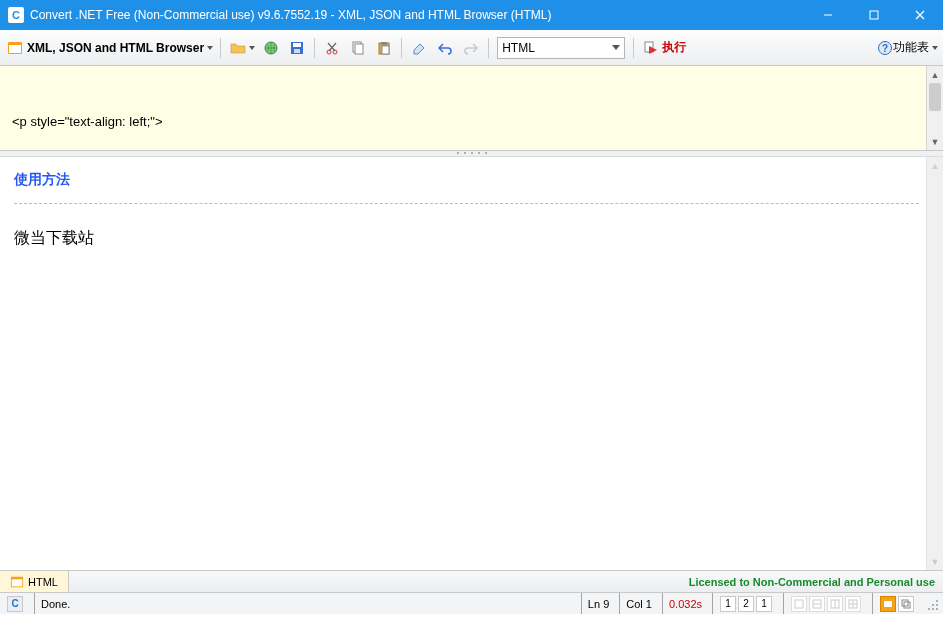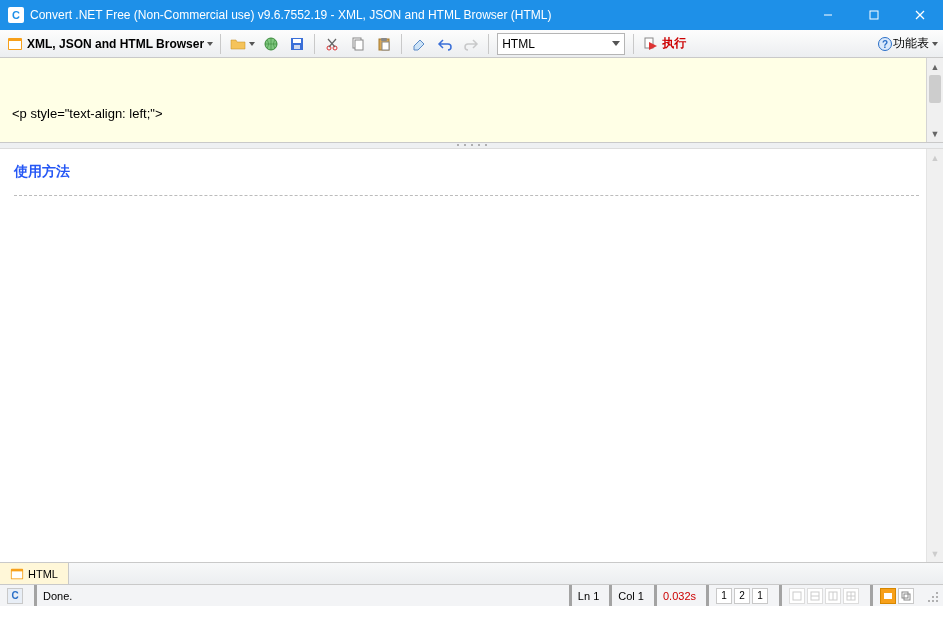--- a/index.html
+++ b/index.html
@@ -6,21 +6,21 @@
 html, body { width: 943px; height: 620px; overflow: hidden; background: #fff; }
 
 
 .titlebar { height: 30px; background: #1e90e8; color: #fff; display: flex; align-items: center; font-size: 12px; }
 .titlebar .app-icon { width: 16px; height: 16px; margin: 0 6px 0 8px; background: #fff; border-radius: 2px; display: flex; align-items: center; justify-content: center; color: #1e90e8; font-weight: bold; font-size: 11px; }
 .titlebar .title-text { flex: 1; }
 .titlebar .win-btn { width: 46px; height: 30px; display: flex; align-items: center; justify-content: center; color: #fff; cursor: default; }
 .titlebar svg { display: block; }
 
 
-.toolbar { height: 28px; background: linear-gradient(#fdfdfd,#eceef0); border-bottom: 1px solid #c9c9c9; display: flex; align-items: center; font-size: 12px; padding: 0 2px; }
+.toolbar { height: 36px; background: linear-gradient(#fdfdfd,#eceef0); border-bottom: 1px solid #c9c9c9; display: flex; align-items: center; font-size: 12px; padding: 0 2px; }
 .tb-btn { height: 24px; display: flex; align-items: center; padding: 0 4px; margin: 0 0px; border: 1px solid transparent; border-radius: 2px; cursor: default; }
 .tb-sep { width: 1px; height: 20px; background: #c9c9c9; margin: 0 4px; }
 .tb-icon { width: 16px; height: 16px; display: flex; align-items: center; justify-content: center; }
 .tb-drop { padding-right: 2px; }
 .tb-drop::after { content: ""; display: inline-block; margin-left: 3px; border-left: 3px solid transparent; border-right: 3px solid transparent; border-top: 4px solid #555; }
 .mode-select { height: 22px; width: 128px; border: 1px solid #b5b5b5; background: #fff; padding: 0 4px; font-size: 12px; display: flex; align-items: center; justify-content: space-between; margin: 0 4px; }
 .mode-select::after { content: ""; border-left: 4px solid transparent; border-right: 4px solid transparent; border-top: 5px solid #555; }
 .toolbar .spacer { flex: 1; }
 .run-btn span.lbl { color: #c00; margin-left: 3px; font-weight: bold; }
 .help-icon { color: #2a6fc7; }
@@ -48,21 +48,21 @@
 .preview .body-text { font-size: 16px; color: #000; }
 
 
 .tabstrip { height: 22px; background: linear-gradient(#f7f8f9,#eceef0); border-top: 1px solid #c9c9c9; display: flex; align-items: stretch; font-size: 11px; }
 .tab { display: flex; align-items: center; padding: 0 10px; border-right: 1px solid #c9c9c9; background: #fff7d8; gap: 4px; }
 .tab .tb-icon { width: 14px; height: 14px; }
 .license { margin-left: auto; padding: 0 8px; display: flex; align-items: center; color: #178a2c; font-weight: bold; font-size: 11px; }
 
 
 .statusbar { height: 22px; background: #f3f4f6; border-top: 1px solid #c9c9c9; display: flex; align-items: center; font-size: 11px; padding: 0 4px; gap: 4px; }
-.statusbar .cell { padding: 0 6px; border-left: 3px solid #a3a3a3; height: 100%; display: flex; align-items: center; }
+.statusbar .cell { padding: 0 6px; border-left: 1px solid #a3a3a3; height: 100%; display: flex; align-items: center; }
 .statusbar .cell.first { border-left: none; padding-left: 2px; }
 .statusbar .grow { flex: 1; }
 .st-icon { width: 16px; height: 16px; display: inline-flex; align-items: center; justify-content: center; border: 1px solid #c9c9c9; background: #fff; font-size: 10px; margin: 0 1px; }
 .st-icon.disabled { color: #bdbdbd; border-color: #ddd; }
 .st-icon.orange { background: #f7a01a; color: #fff; border-color: #d68700; }
 .elapsed { color: #c00; }
 .grip-corner { width: 14px; height: 14px; display: flex; align-items: flex-end; justify-content: flex-end; }
 .grip-corner svg { display:block; }
 
 
@@ -226,46 +226,48 @@
       <span></span>
       <span></span>
       <span></span>
       <span></span>
     </div>
 </div>
 
 <div class="preview">
   <h2 class="heading">使用方法</h2>
   <hr class="hr-dash">
+  <div class="body-text">微当下载站</div>
   <div class="scroll-v">
     <div class="scroll-arrow" style="color:#ccc">▲</div>
     <div class="scroll-track"></div>
     <div class="scroll-arrow" style="color:#ccc">▼</div>
   </div>
 </div>
 
 <div class="tabstrip">
   <div class="tab">
     <span class="tb-icon">
       <svg viewBox="0 0 16 16" width="14" height="14">
           <rect x="1" y="2" width="14" height="12" rx="1" fill="#f7a01a"></rect>
           <rect x="2" y="5" width="12" height="8" fill="#fff"></rect>
         </svg>
     </span>
     <span>HTML</span>
   </div>
+  <div class="license">Licensed to Non-Commercial and Personal use</div>
 </div>
 
 <div class="statusbar">
   <div class="cell first">
     <span class="st-icon" style="background:#e8eef6;color:#2a6fc7;font-weight:bold">C</span>
   </div>
   <div class="cell">Done.</div>
   <div class="grow"></div>
-  <div class="cell">Ln 1</div>
+  <div class="cell">Ln 9</div>
   <div class="cell">Col 1</div>
   <div class="cell elapsed">0.032s</div>
   <div class="cell">
     <span class="st-icon">1</span>
     <span class="st-icon">2</span>
     <span class="st-icon">1</span>
   </div>
   <div class="cell">
     <span class="st-icon disabled">
         <svg width="10" height="10">

